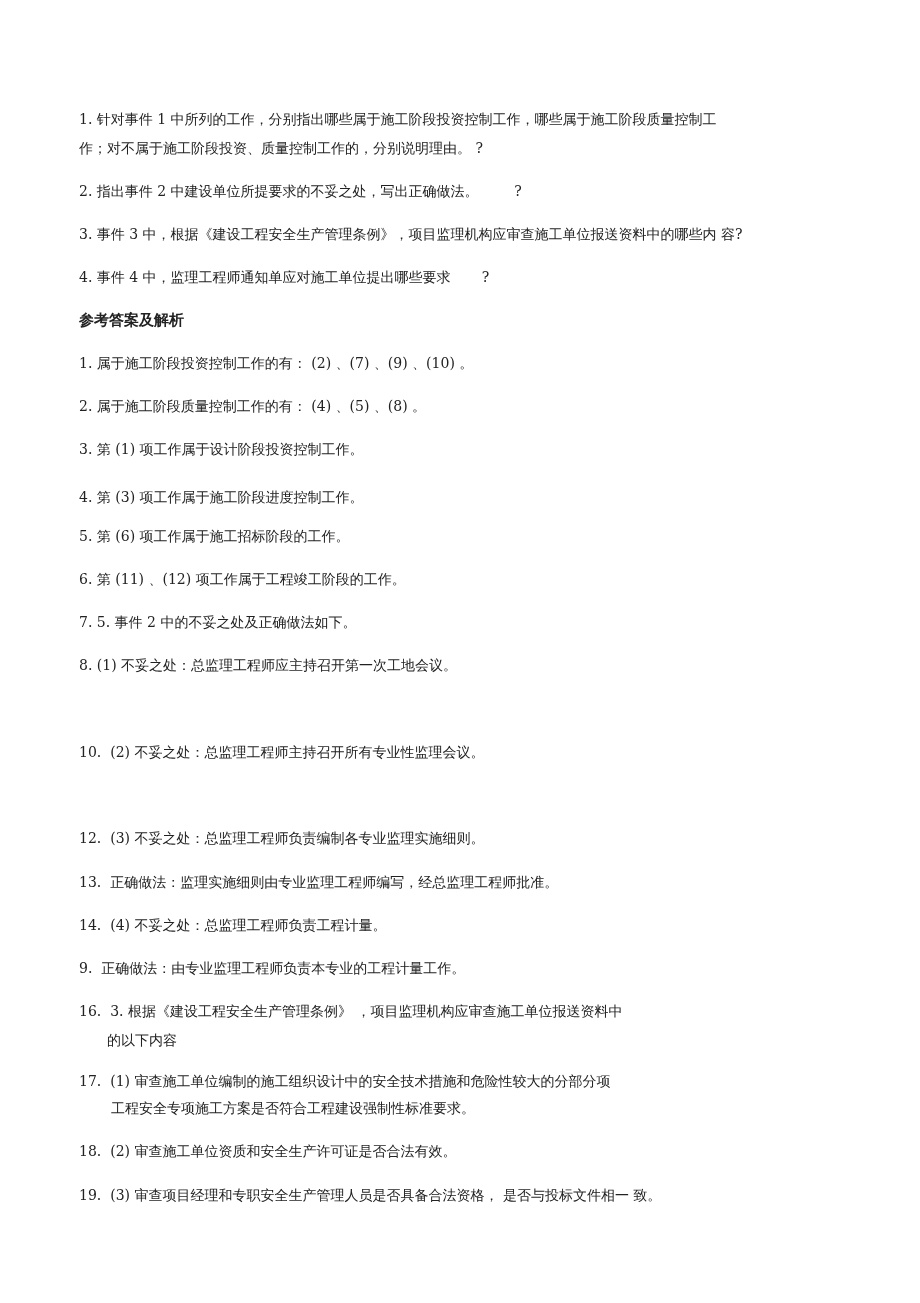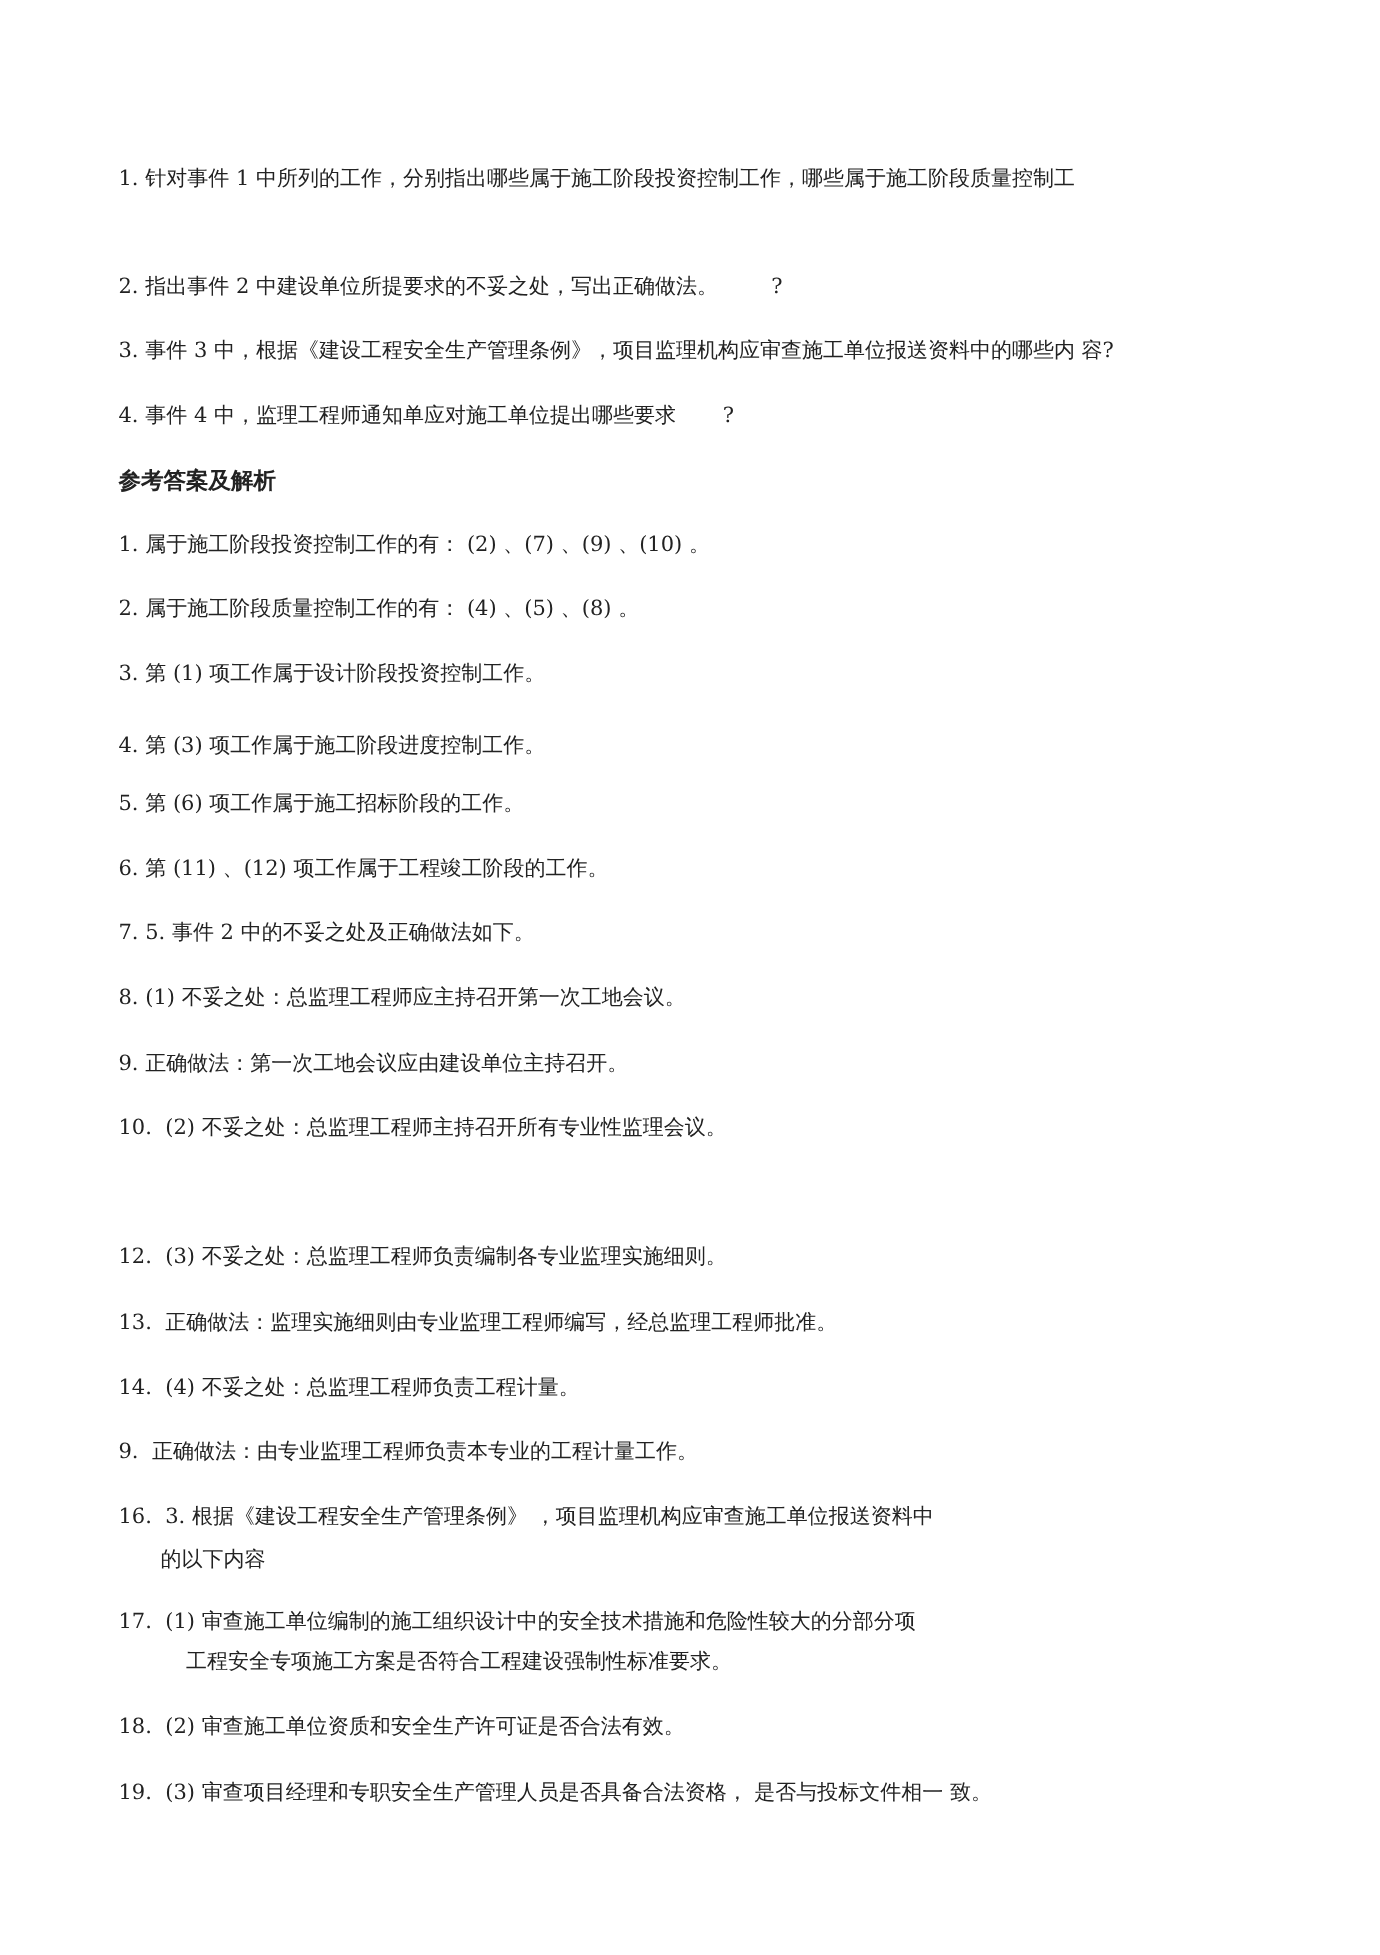--- a/index.html
+++ b/index.html
@@ -24,51 +24,51 @@
     }
     .line {
       position: absolute;
       left: 79px;
       font-size: 14px;
       line-height: 18px;
       white-space: pre;
       color: #222;
     }
     .line.indent { left: 107px; }
-    .line.indent2 { left: 111px; margin-left: 13px; }
+    .line.indent2 { left: 111px; }
     .heading {
       position: absolute;
       left: 79px;
       font-size: 15px;
       line-height: 18px;
       color: #222;
       font-weight: bold;
     }
   </style>
 </head>
 <body>
 
 <div class="page">
 
   <div class="line" style="top:110px">1. 针对事件 1 中所列的工作，分别指出哪些属于施工阶段投资控制工作，哪些属于施工阶段质量控制工</div>
+  <div class="line" style="top:139px">作；对不属于施工阶段投资、质量控制工作的，分别说明理由。 ?</div>
   <div class="line" style="top:182px">2. 指出事件 2 中建设单位所提要求的不妥之处，写出正确做法。        ?</div>
   <div class="line" style="top:225px">3. 事件 3 中，根据《建设工程安全生产管理条例》，项目监理机构应审查施工单位报送资料中的哪些内 容?</div>
   <div class="line" style="top:268px">4. 事件 4 中，监理工程师通知单应对施工单位提出哪些要求       ?</div>
 
   <div class="heading" style="top:311px">参考答案及解析</div>
 
   <div class="line" style="top:354px">1. 属于施工阶段投资控制工作的有： (2) 、(7) 、(9) 、(10) 。</div>
   <div class="line" style="top:397px">2. 属于施工阶段质量控制工作的有： (4) 、(5) 、(8) 。</div>
   <div class="line" style="top:440px">3. 第 (1) 项工作属于设计阶段投资控制工作。</div>
   <div class="line" style="top:488px">4. 第 (3) 项工作属于施工阶段进度控制工作。</div>
   <div class="line" style="top:527px">5. 第 (6) 项工作属于施工招标阶段的工作。</div>
   <div class="line" style="top:570px">6. 第 (11) 、(12) 项工作属于工程竣工阶段的工作。</div>
   <div class="line" style="top:613px">7. 5. 事件 2 中的不妥之处及正确做法如下。</div>
   <div class="line" style="top:656px">8. (1) 不妥之处：总监理工程师应主持召开第一次工地会议。</div>
-  <div class="line" style="top:700px">9. 正确做法：第一次工地会议应由建设单位主持召开。</div>
   <div class="line" style="top:743px">10.  (2) 不妥之处：总监理工程师主持召开所有专业性监理会议。</div>
   <div class="line" style="top:829px">12.  (3) 不妥之处：总监理工程师负责编制各专业监理实施细则。</div>
   <div class="line" style="top:873px">13.  正确做法：监理实施细则由专业监理工程师编写，经总监理工程师批准。</div>
   <div class="line" style="top:916px">14.  (4) 不妥之处：总监理工程师负责工程计量。</div>
   <div class="line" style="top:959px">9.  正确做法：由专业监理工程师负责本专业的工程计量工作。</div>
   <div class="line" style="top:1002px">16.  3. 根据《建设工程安全生产管理条例》 ，项目监理机构应审查施工单位报送资料中</div>
   <div class="line indent" style="top:1031px">的以下内容</div>
   <div class="line" style="top:1072px">17.  (1) 审查施工单位编制的施工组织设计中的安全技术措施和危险性较大的分部分项</div>
   <div class="line indent2" style="top:1099px">工程安全专项施工方案是否符合工程建设强制性标准要求。</div>
   <div class="line" style="top:1142px">18.  (2) 审查施工单位资质和安全生产许可证是否合法有效。</div>

